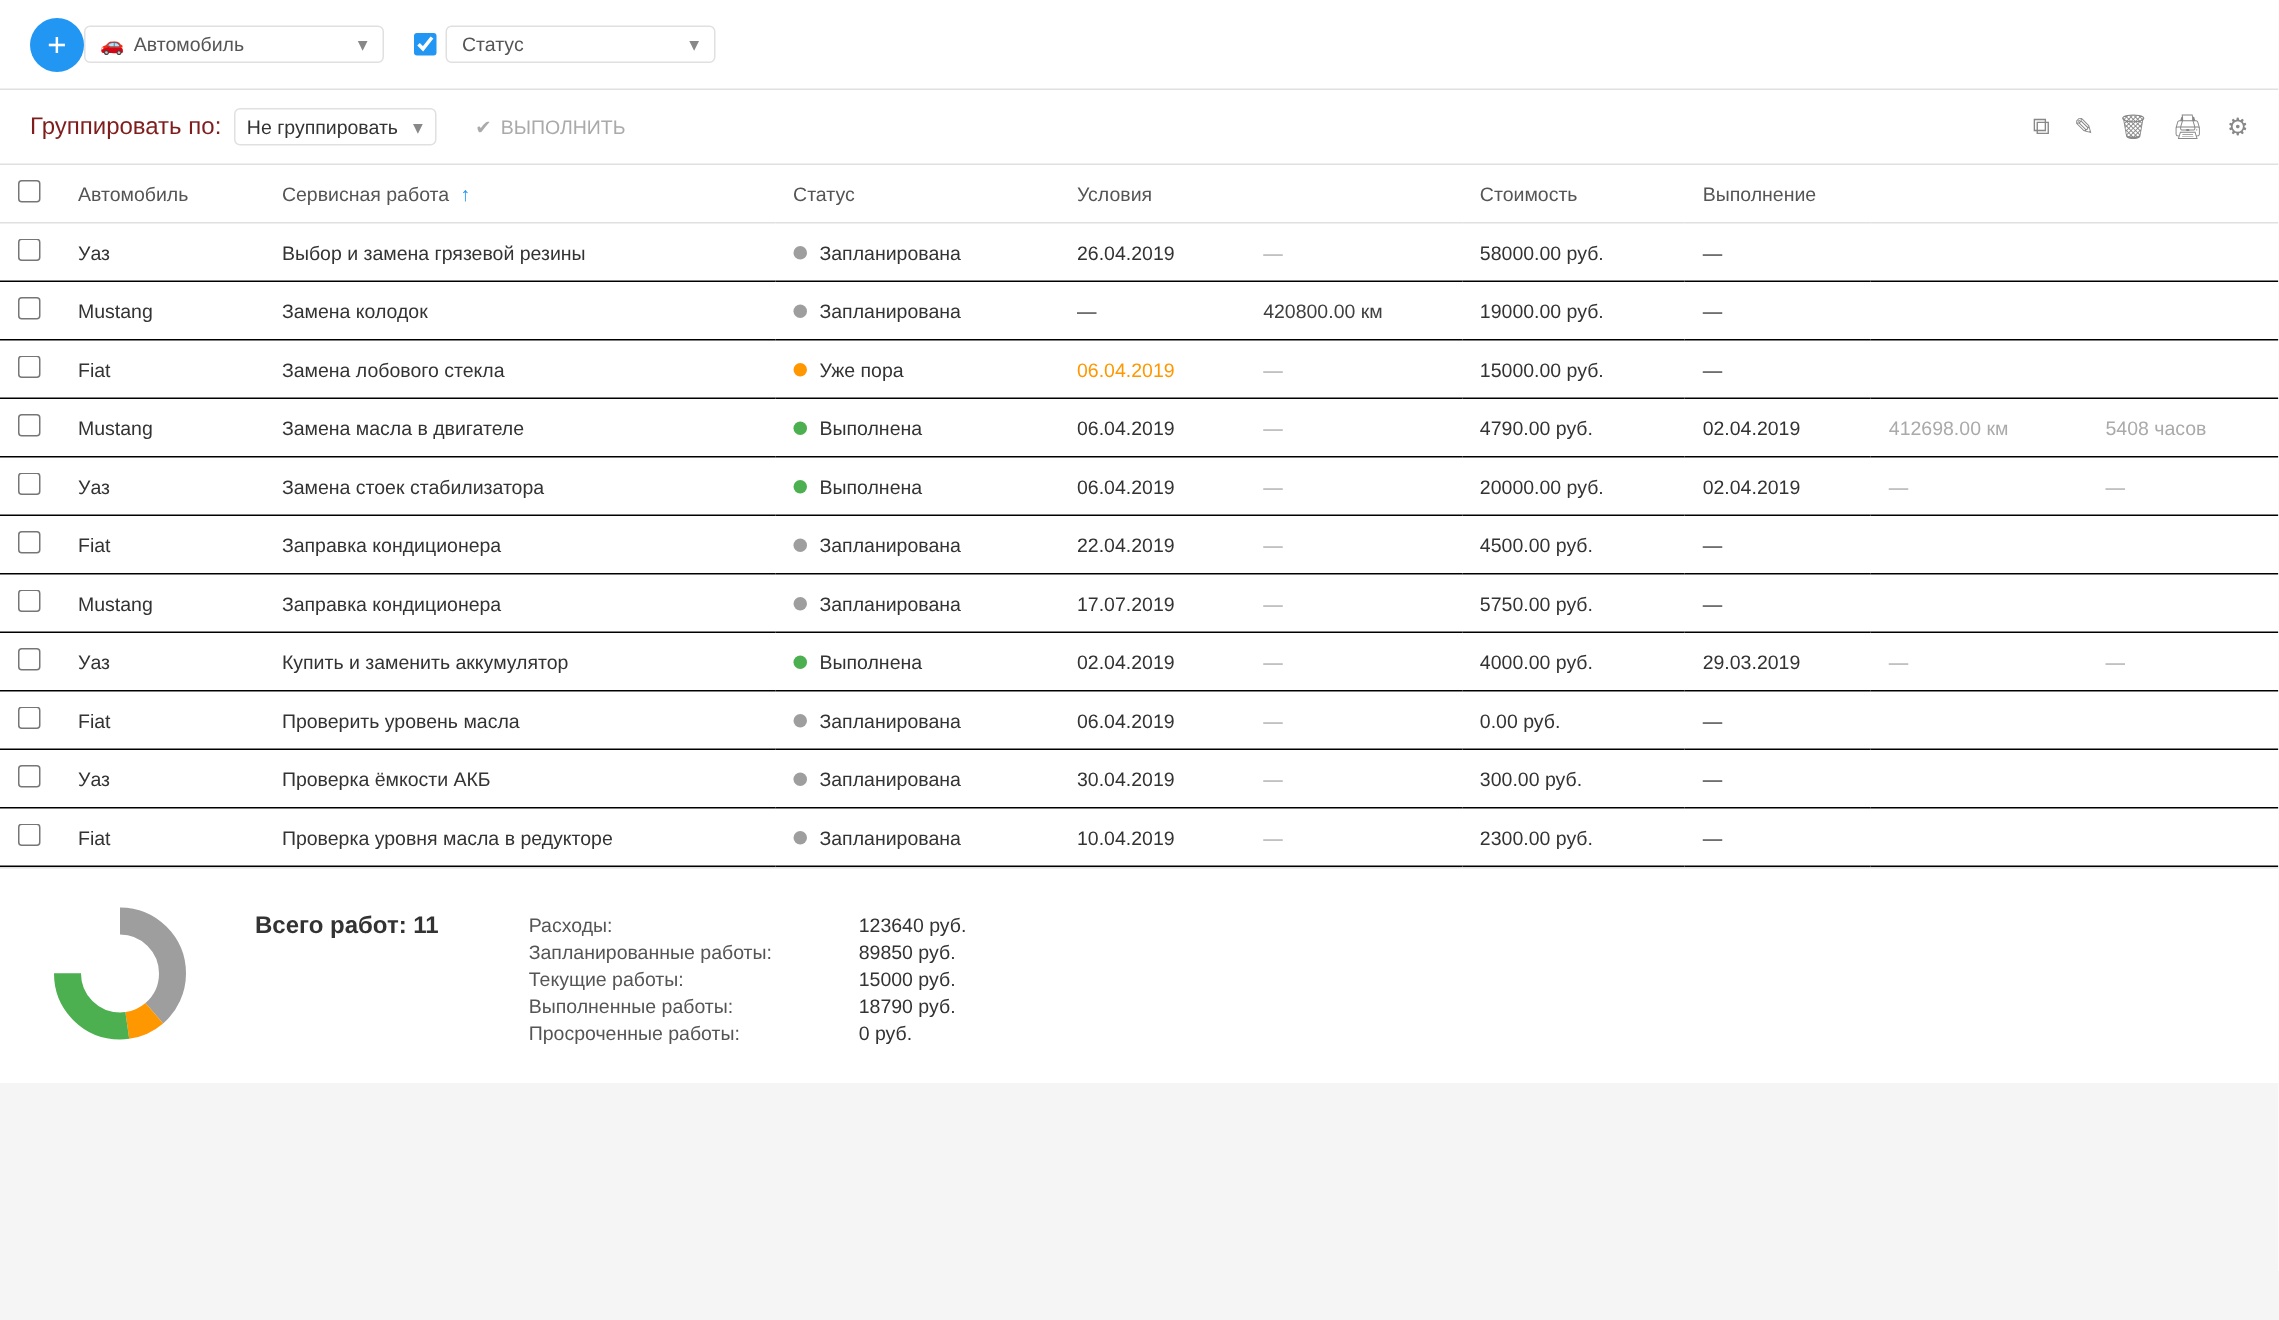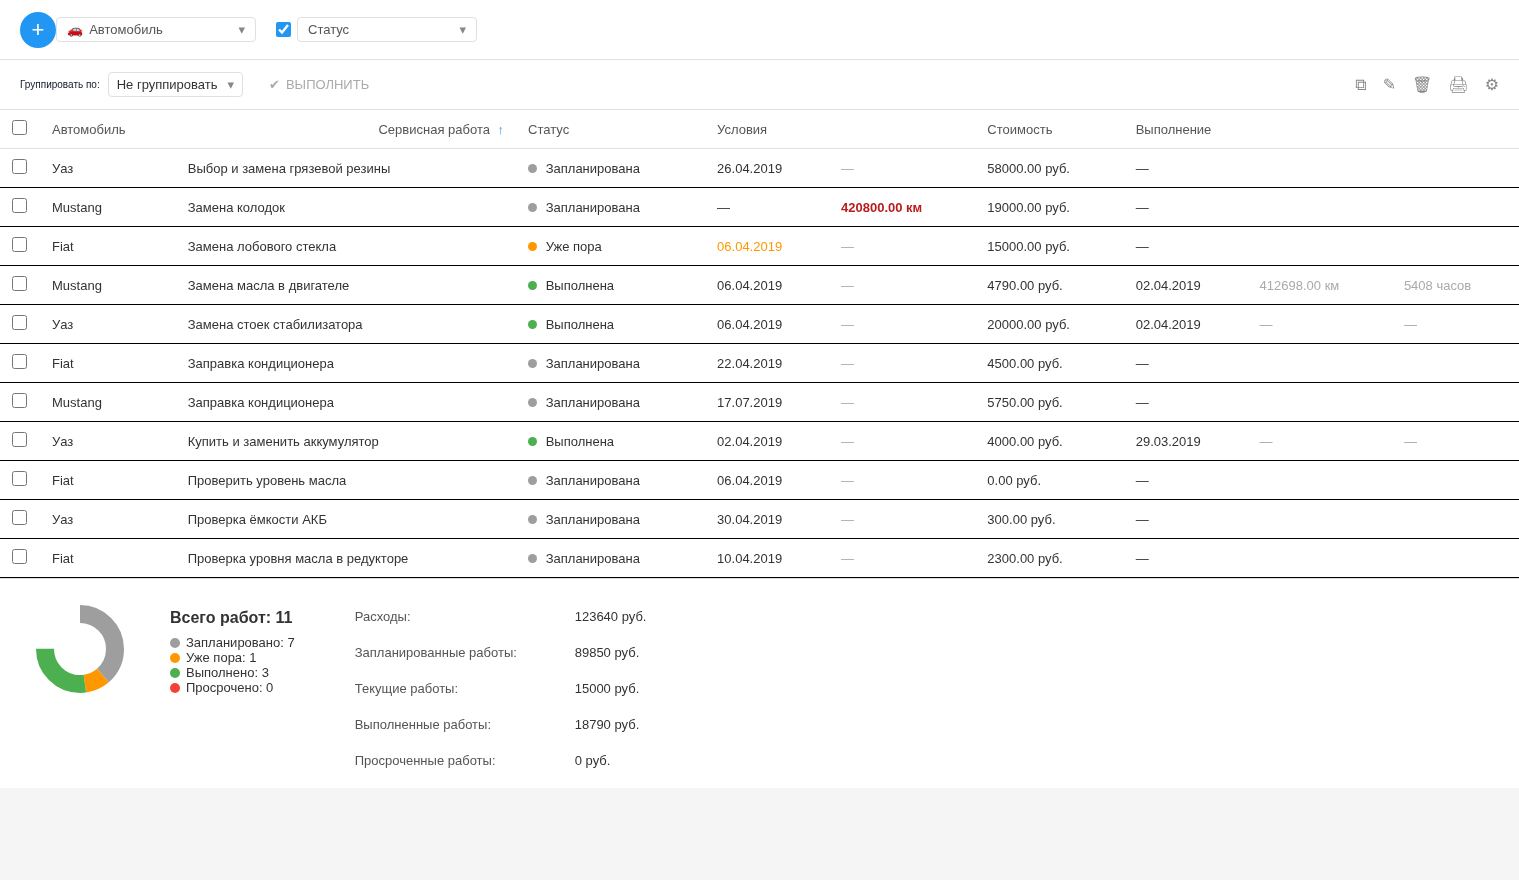--- a/index.html
+++ b/index.html
@@ -12,21 +12,21 @@
     .header-filters { display: flex; align-items: center; gap: 20px; }
     .header-filter { display: flex; align-items: center; gap: 6px; border: 1px solid #e0e0e0; border-radius: 4px; padding: 4px 10px; cursor: pointer; background: #fff; min-width: 200px; }
     .header-filter .filter-label { flex: 1; color: #555; }
     .header-filter .chevron { color: #888; margin-left: auto; }
     .header-filter-check { display: flex; align-items: center; gap: 6px; }
     .header-filter-check input[type=checkbox] { accent-color: #2196F3; width: 15px; height: 15px; }
 
     
     .toolbar { background: #fff; display: flex; align-items: center; padding: 0 20px; height: 50px; border-bottom: 1px solid #e0e0e0; gap: 16px; }
     .toolbar-group { display: flex; align-items: center; gap: 8px; }
-    .toolbar-label { color: #0f172a; font-size: 10px; }
+    .toolbar-label { color: #7f1d1d; font-size: 16px; }
     .toolbar-select { display: flex; align-items: center; gap: 4px; border: 1px solid #e0e0e0; border-radius: 4px; padding: 4px 8px; cursor: pointer; background: #fff; }
     .toolbar-execute { display: flex; align-items: center; gap: 6px; color: #aaa; cursor: pointer; margin-left: 10px; }
     .toolbar-execute-check { color: #aaa; }
     .toolbar-actions { margin-left: auto; display: flex; align-items: center; gap: 16px; color: #888; }
     .toolbar-action-btn { cursor: pointer; color: #888; font-size: 16px; }
 
     
     .table-container { background: #fff; margin: 0; overflow-x: auto; }
     table { width: 100%; border-collapse: collapse; }
     thead th { background: #fff; border-bottom: 1px solid #e0e0e0; padding: 10px 12px; text-align: left; font-weight: 500; color: #555; font-size: 13px; white-space: nowrap; }
@@ -43,21 +43,21 @@
 
     
     input[type=checkbox] { cursor: pointer; width: 15px; height: 15px; }
 
     
     .footer { background: #fff; border-top: 1px solid #e0e0e0; padding: 20px 30px; display: flex; align-items: flex-start; gap: 40px; }
     .footer-legend { display: flex; flex-direction: column; gap: 4px; justify-content: center; padding-top: 10px; }
     .legend-item { display: flex; align-items: center; gap: 6px; font-size: 13px; }
     .legend-dot { width: 10px; height: 10px; border-radius: 50%; flex-shrink: 0; }
     .legend-total { font-weight: 600; margin-bottom: 4px; font-size: 16px; }
-    .footer-stats { display: flex; flex-direction: column; gap: 21px; padding-top: 10px; margin-left: 20px; }
+    .footer-stats { display: flex; flex-direction: column; gap: 3px; padding-top: 10px; margin-left: 20px; }
     .footer-stat-row { display: flex; gap: 20px; font-size: 13px; }
     .footer-stat-label { color: #555; min-width: 200px; }
     .footer-stat-value { font-weight: 500; }
 
     
     .donut-svg { width: 100px; height: 100px; }
   </style>
 </head>
 <body>
 
@@ -99,21 +99,21 @@
     <span class="toolbar-action-btn" title="Settings">⚙</span>
   </div>
 </div>
 
 <div class="table-container">
   <table>
     <thead>
       <tr>
         <th><input type="checkbox" style=""></th>
         <th>Автомобиль</th>
-        <th style="cursor:pointer;text-align:right;">Сервисная работа <span class="sort-icon">↑</span></th>
+        <th style="cursor:pointer;">Сервисная работа <span class="sort-icon">↑</span></th>
         <th>Статус</th>
         <th colspan="2">Условия</th>
         <th>Стоимость</th>
         <th colspan="3">Выполнение</th>
       </tr>
     </thead>
     <tbody id="table-body">
     <tr>
     <td><input type="checkbox" style=""></td>
     <td>Уаз</td>
@@ -131,21 +131,21 @@
   </tr>
         <tr>
     <td><input type="checkbox" style=""></td>
     <td>Mustang</td>
     <td>Замена колодок</td>
     <td>
       <span class="status-dot" style="background:#9e9e9e"></span>
       <span class="status-text">Запланирована</span>
     </td>
     <td>—</td>
-    <td style="color:#b91c1c;font-weight:bold;">420800.00 км</td>
+    <td style="color:#404040;">420800.00 км</td>
     <td>19000.00 руб.</td>
     <td>—</td>
     <td></td>
     <td></td>
   </tr>
         <tr>
     <td><input type="checkbox" style=""></td>
     <td>Fiat</td>
     <td>Замена лобового стекла</td>
     <td>
@@ -288,38 +288,20 @@
     <svg class="donut-svg" viewBox="0 0 100 100">
 
       <circle cx="50" cy="50" r="35" fill="none" stroke="#9e9e9e" stroke-width="18" stroke-dasharray="139.87 219.91" stroke-dashoffset="54.98" transform="rotate(-90 50 50)"></circle>
       <circle cx="50" cy="50" r="35" fill="none" stroke="#FF9800" stroke-width="18" stroke-dasharray="19.99 219.91" stroke-dashoffset="-84.89" transform="rotate(-90 50 50)"></circle>
       <circle cx="50" cy="50" r="35" fill="none" stroke="#4CAF50" stroke-width="18" stroke-dasharray="59.98 219.91" stroke-dashoffset="-104.88" transform="rotate(-90 50 50)"></circle>
       <circle cx="50" cy="50" r="20" fill="#fff"></circle>
     </svg>
   </div>
   <div class="footer-legend">
     <div class="legend-total">Всего работ: 11</div>
-    <div id="legend-items">
-        <div class="legend-item">
-          <span class="legend-dot" style="background:#9e9e9e"></span>
-          <span>Запланировано: 7</span>
-        </div>
-        <div class="legend-item">
-          <span class="legend-dot" style="background:#FF9800"></span>
-          <span>Уже пора: 1</span>
-        </div>
-        <div class="legend-item">
-          <span class="legend-dot" style="background:#4CAF50"></span>
-          <span>Выполнено: 3</span>
-        </div>
-        <div class="legend-item">
-          <span class="legend-dot" style="background:#f44336"></span>
-          <span>Просрочено: 0</span>
-        </div>
-      </div>
   </div>
   <div class="footer-stats" id="footer-stats">
       <div class="footer-stat-row">
         <span class="footer-stat-label">Расходы:</span>
         <span class="footer-stat-value">123640 руб.</span>
       </div>
       <div class="footer-stat-row">
         <span class="footer-stat-label">Запланированные работы:</span>
         <span class="footer-stat-value">89850 руб.</span>
       </div>

